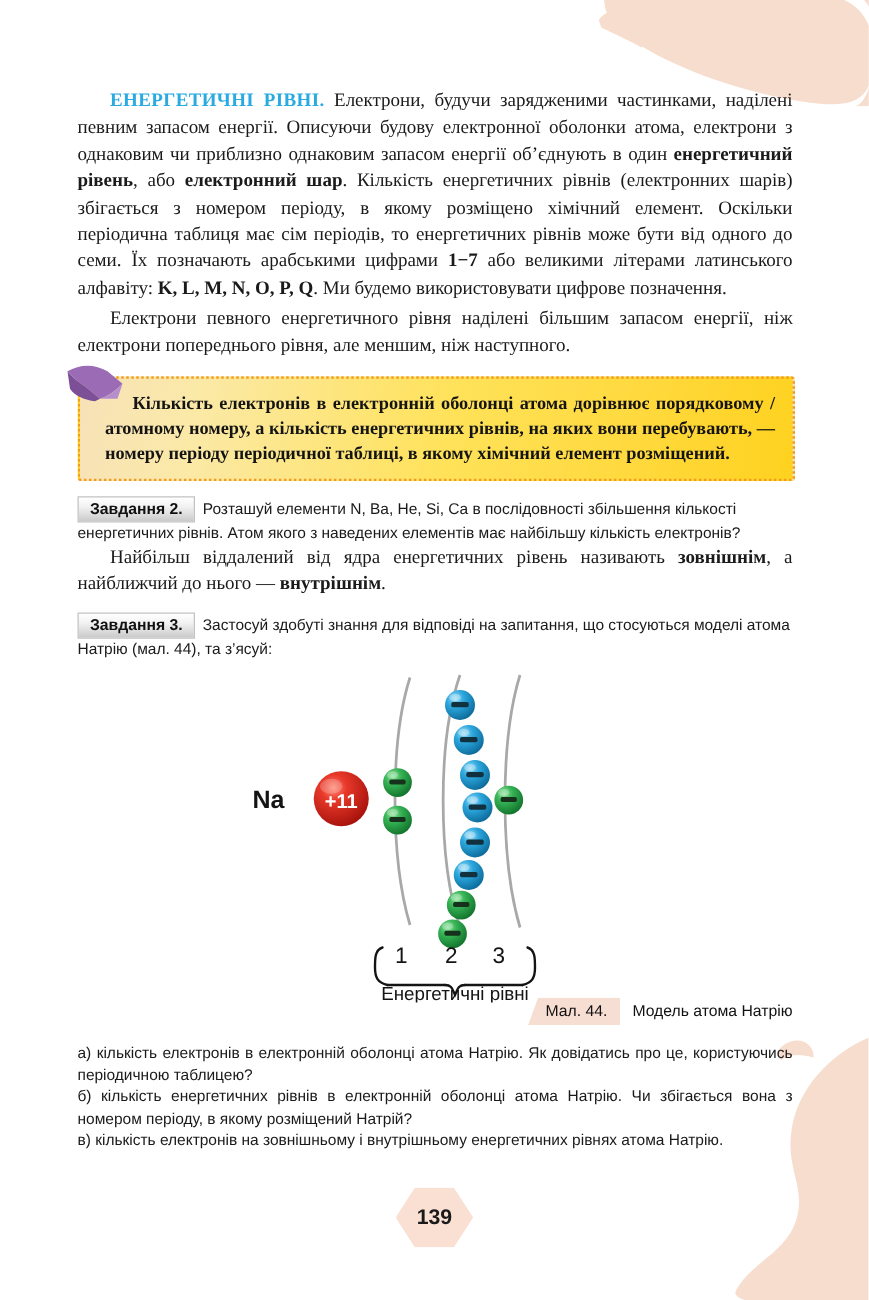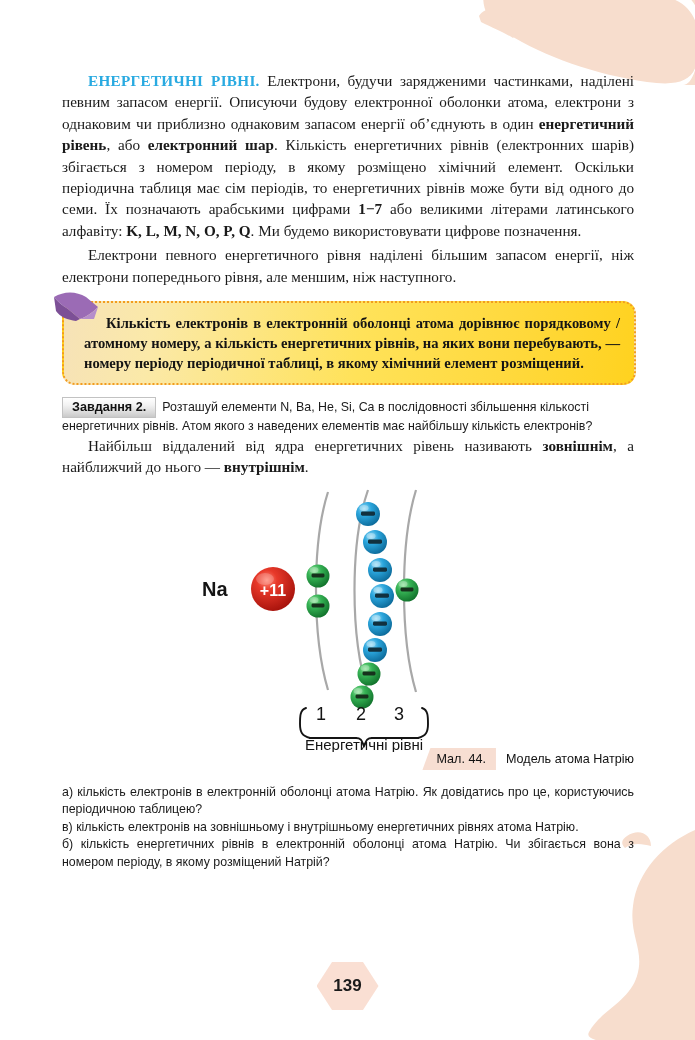--- a/index.html
+++ b/index.html
@@ -35,21 +35,21 @@
     font-weight:bold;
     letter-spacing:.3px;
   }
   .b{font-weight:bold;}
 
   
   .definition-wrap{position:relative;margin-top:14px;}
   .definition{
     position:relative;
     border:2px dotted #f29c1f;
-    border-radius:13px;
+    border-radius:3px;
     background:linear-gradient(100deg,#f6e2b8 0%,#fbe9a8 16%,#ffe259 52%,#ffd93d 78%,#ffd21f 100%);
     padding:10px 14px 9px 20px;
     box-sizing:border-box;
     width:574px;
   }
   .definition p{
     margin:0;
     font-family:"Liberation Serif", serif;
     font-weight:bold;
     font-size:14.6px;
@@ -117,21 +117,21 @@
     margin:0;
     font-family:"Liberation Sans", sans-serif;
     font-size:12.4px;
     line-height:17.4px;
     color:#1a1a1a;
     text-align:justify;
   }
 
   
   .pagenum{
-    position:absolute;left:0;right:0;bottom:30px;
+    position:absolute;left:0;right:0;bottom:42px;
     display:flex;justify-content:center;align-items:flex-start;
   }
   .hex{
     width:62px;height:48px;
     background:#fadfd3;
     clip-path:polygon(25% 0,75% 0,100% 50%,75% 100%,25% 100%,0 50%);
     display:flex;align-items:center;justify-content:center;
     font-family:"Liberation Sans", sans-serif;
     font-weight:bold;font-size:17px;color:#1a1a1a;
   }
@@ -168,20 +168,23 @@
         <path d="M36 8 L 48 18 L 44 30 L 30 30 C 36 28, 42 24, 48 18 Z" fill="#b68ecb"></path>
       </svg>
     </div>
 
     <div class="task">
       <p><span class="badge">Завдання 2.</span><span>Розташуй елементи N, Ba, He, Si, Ca в послідовності збільшення кількості енергетичних рівнів. Атом якого з наведених елементів має найбільшу кількість електронів?</span></p>
     </div>
 
     <p class="body mid-para"><span>Найбільш віддалений від ядра енергетичних рівень називають </span><span class="b">зовнішнім</span><span>, а найближчий до нього — </span><span class="b">внутрішнім</span><span>.</span></p>
 
+    <div class="task">
+      <p><span class="badge">Завдання 3.</span><span>Застосуй здобуті знання для відповіді на запитання, що стосуються моделі атома Натрію (мал. 44), та з’ясуй:</span></p>
+    </div>
 
     <div class="figure">
       <svg width="320" height="268" viewBox="0 0 320 268">
         <defs>
           <radialGradient id="gNucleus" cx="36%" cy="30%" r="72%">
             <stop offset="0%" stop-color="#ff8a78"></stop>
             <stop offset="32%" stop-color="#e8392a"></stop>
             <stop offset="100%" stop-color="#a8130c"></stop>
           </radialGradient>
           <radialGradient id="gGreen" cx="34%" cy="28%" r="78%">
@@ -292,22 +295,22 @@
       </svg>
     </div>
 
     <div class="caption-row">
       <span class="fig-badge">Мал. 44.</span>
       <span class="fig-caption">Модель атома Натрію</span>
     </div>
 
     <div class="qlist">
       <p>а) кількість електронів в електронній оболонці атома Натрію. Як довідатись про це, користуючись періодичною таблицею?</p>
+      <p>б) кількість енергетичних рівнів в електронній оболонці атома Натрію. Чи збігається вона з номером періоду, в якому розміщений Натрій?</p>
       <p>в) кількість електронів на зовнішньому і внутрішньому енергетичних рівнях атома Натрію.</p>
-      <p>б) кількість енергетичних рівнів в електронній оболонці атома Натрію. Чи збігається вона з номером періоду, в якому розміщений Натрій?</p>
     </div>
 
   </div>
 
   <div class="pagenum">
     <div class="hex">139</div>
   </div>
 
 </div>
 

